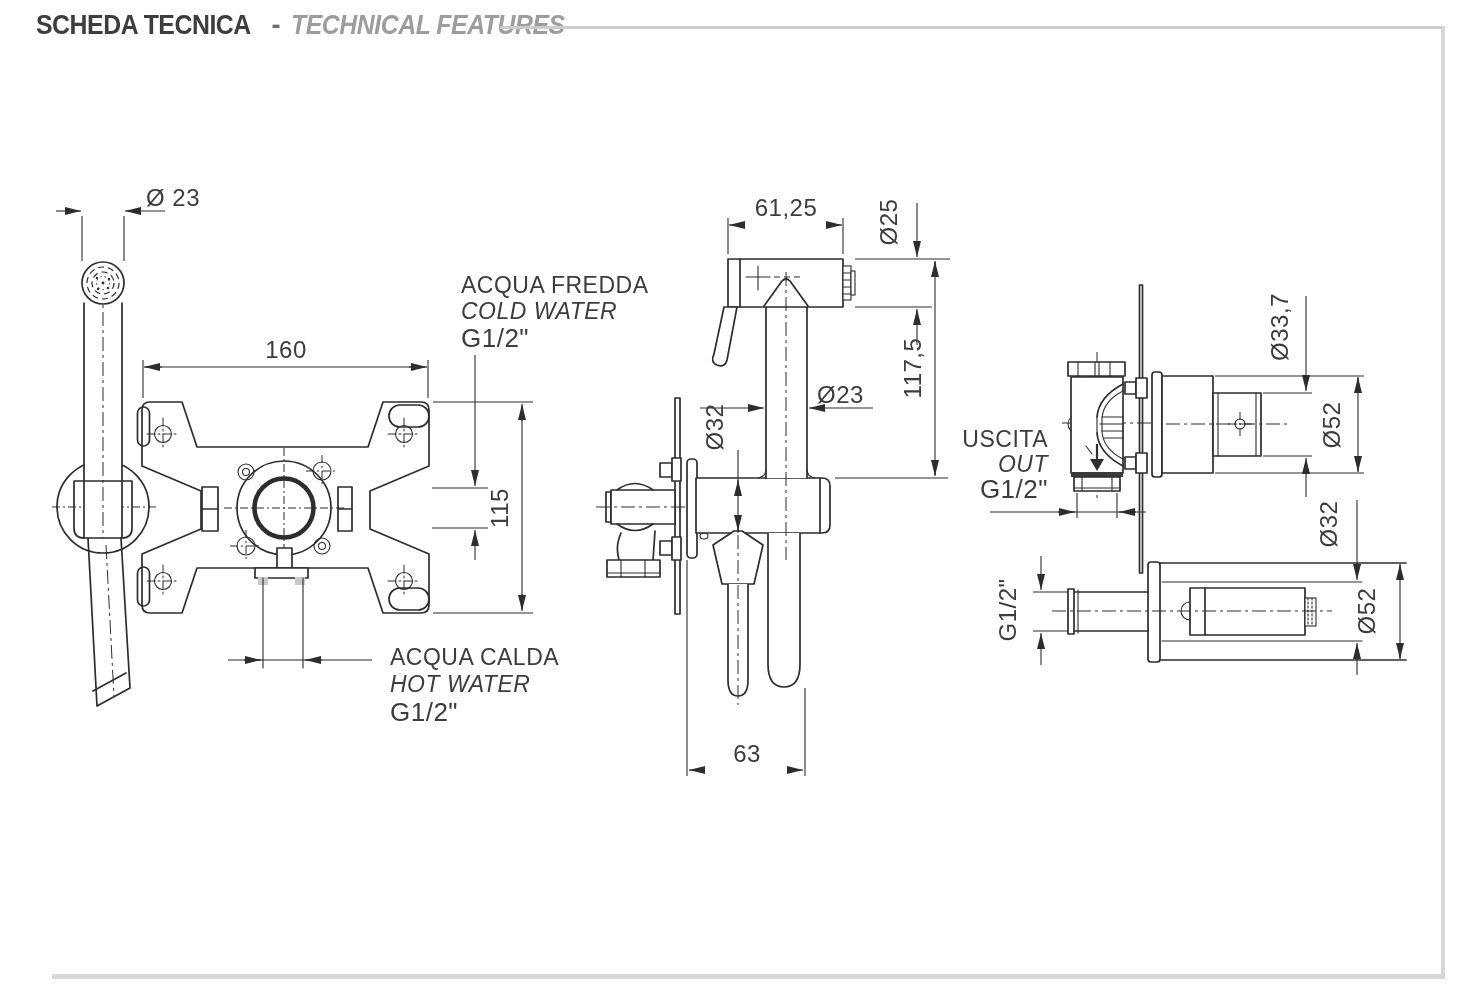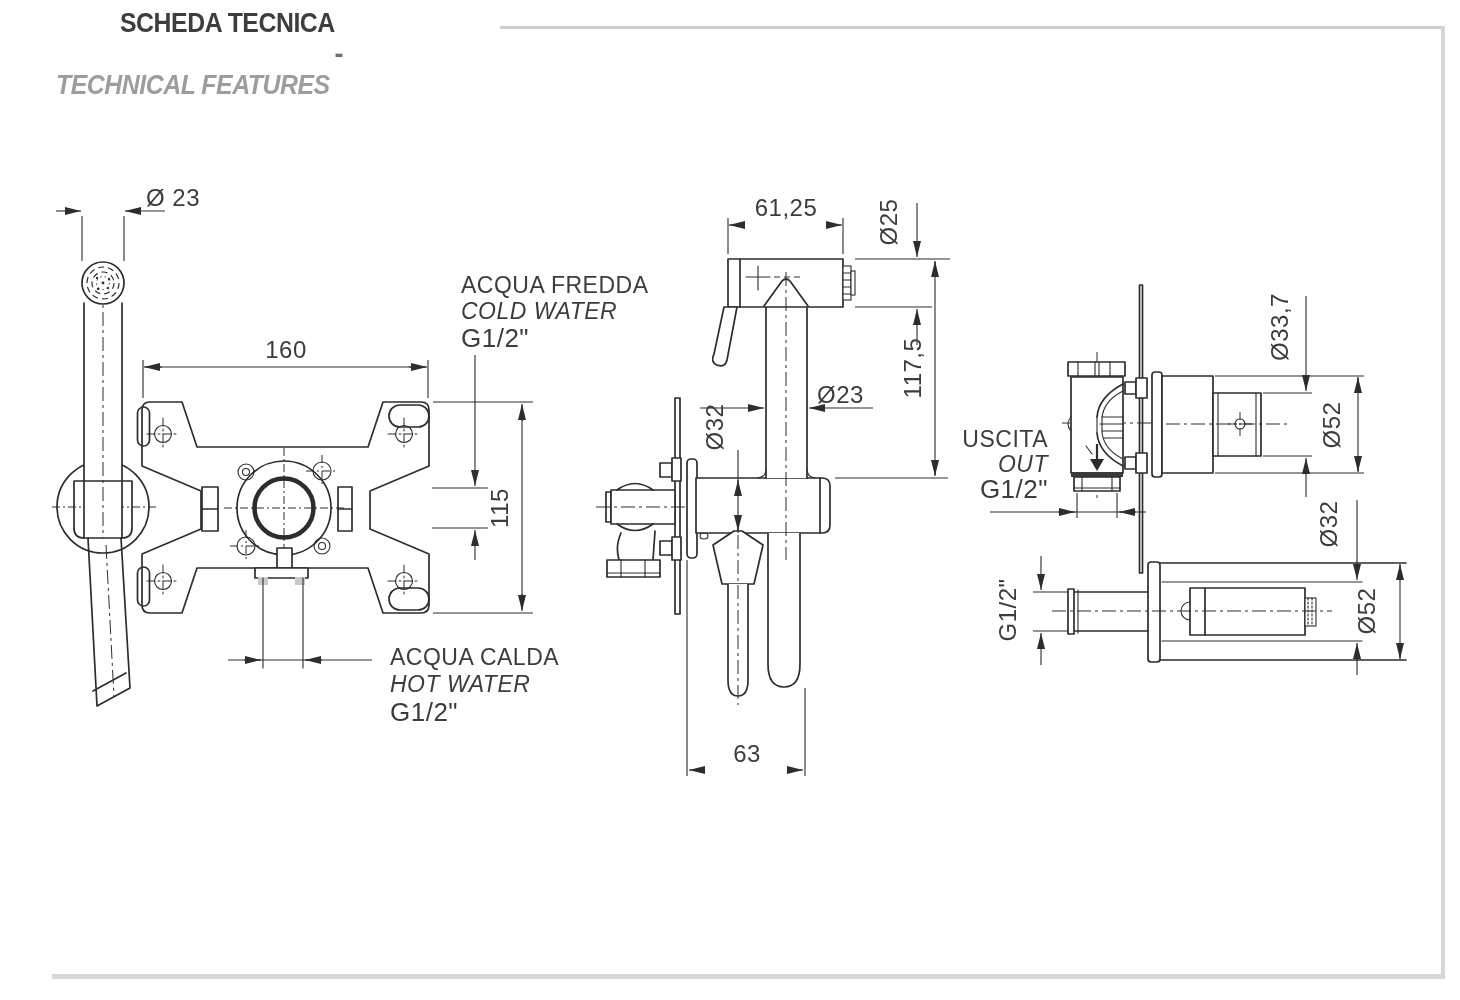--- a/index.html
+++ b/index.html
@@ -1,19 +1,19 @@
 <!DOCTYPE html>
 <html><head>
 <meta charset="utf-8">
 <style>
   html,body{margin:0;padding:0;background:#ffffff;}
   #page{position:relative;width:1460px;height:1000px;background:#ffffff;overflow:hidden;
         font-family:"Liberation Sans", sans-serif;}
   
-  #titlebar{position:absolute;left:56px;top:8px;height:34px;display:flex;align-items:flex-end;white-space:nowrap;flex-direction:column;}
+  #titlebar{position:absolute;left:36px;top:8px;height:34px;display:flex;align-items:center;white-space:nowrap;}
   .t-main{font-weight:bold;font-size:27px;letter-spacing:-0.5px;color:#3d3d3d;transform:scaleX(.92);transform-origin:left center;}
   .t-sep{font-weight:bold;font-size:27px;color:#6e6e6e;margin:0 10px 0 2px;}
   .t-sub{font-weight:bold;font-style:italic;font-size:27px;letter-spacing:-0.5px;color:#9d9d9d;transform:scaleX(.92);transform-origin:left center;}
   #title-rule{position:absolute;left:500px;top:26px;width:942px;height:3px;background:#cccccc;}
   #right-rule{position:absolute;left:1441px;top:26px;width:4px;height:952px;background:#d7d7d7;}
   #bottom-rule{position:absolute;left:52px;top:974px;width:1393px;height:5px;background:#d7d7d7;}
   
   svg{position:absolute;left:0;top:0;}
   .ln   {stroke:#2d2d2d;stroke-width:1.7;fill:none;stroke-linecap:round;stroke-linejoin:round;}
   .lnw  {stroke:#2d2d2d;stroke-width:1.7;fill:#ffffff;stroke-linejoin:round;}

